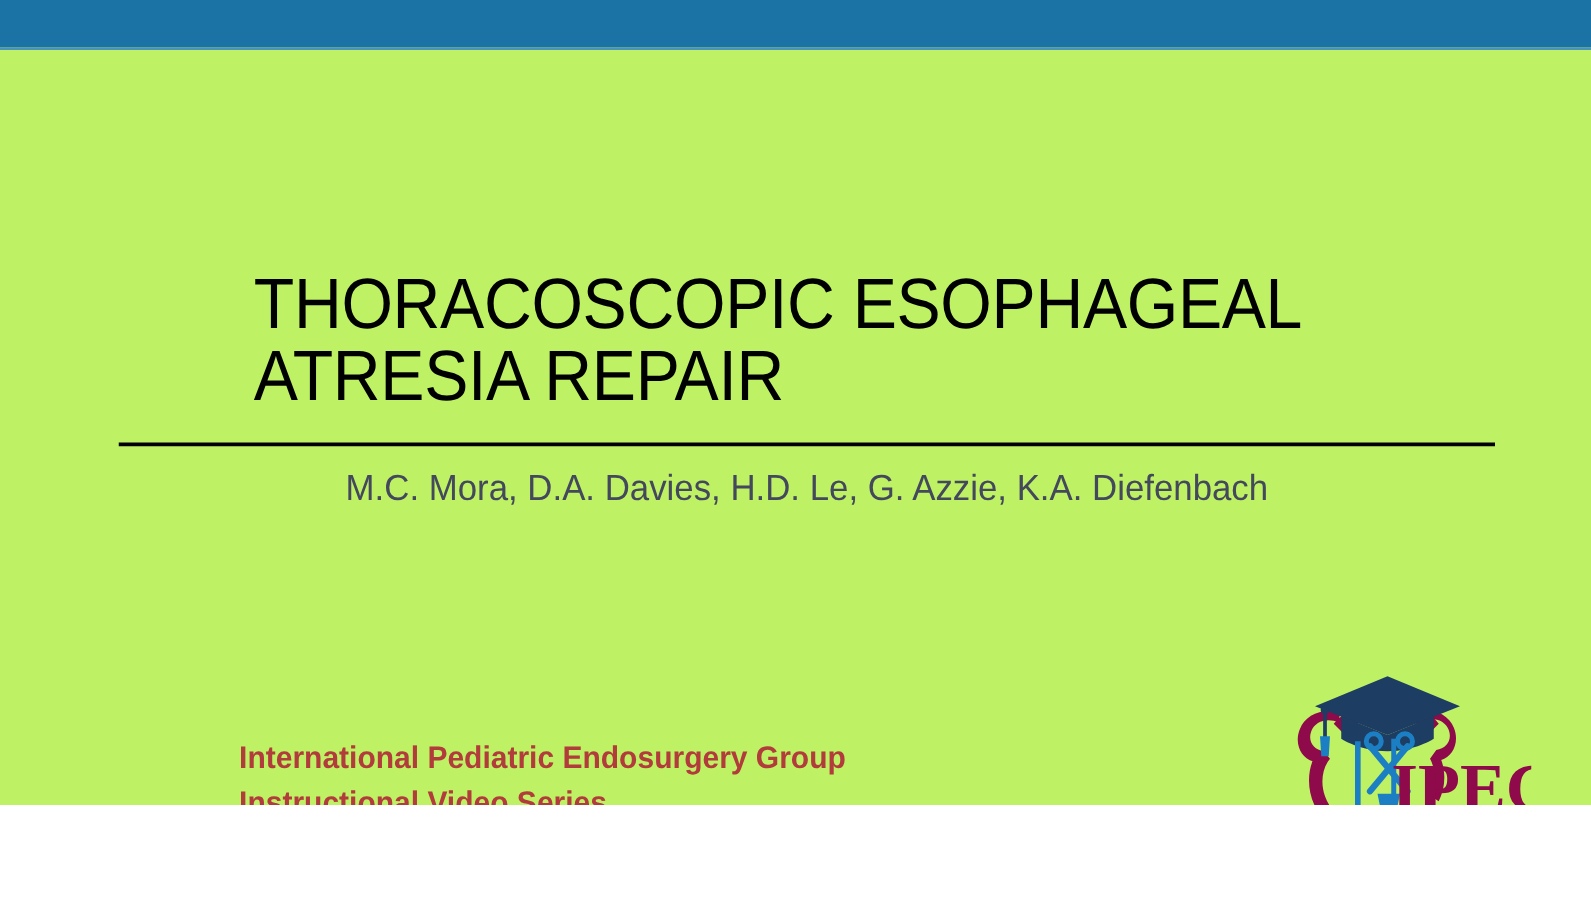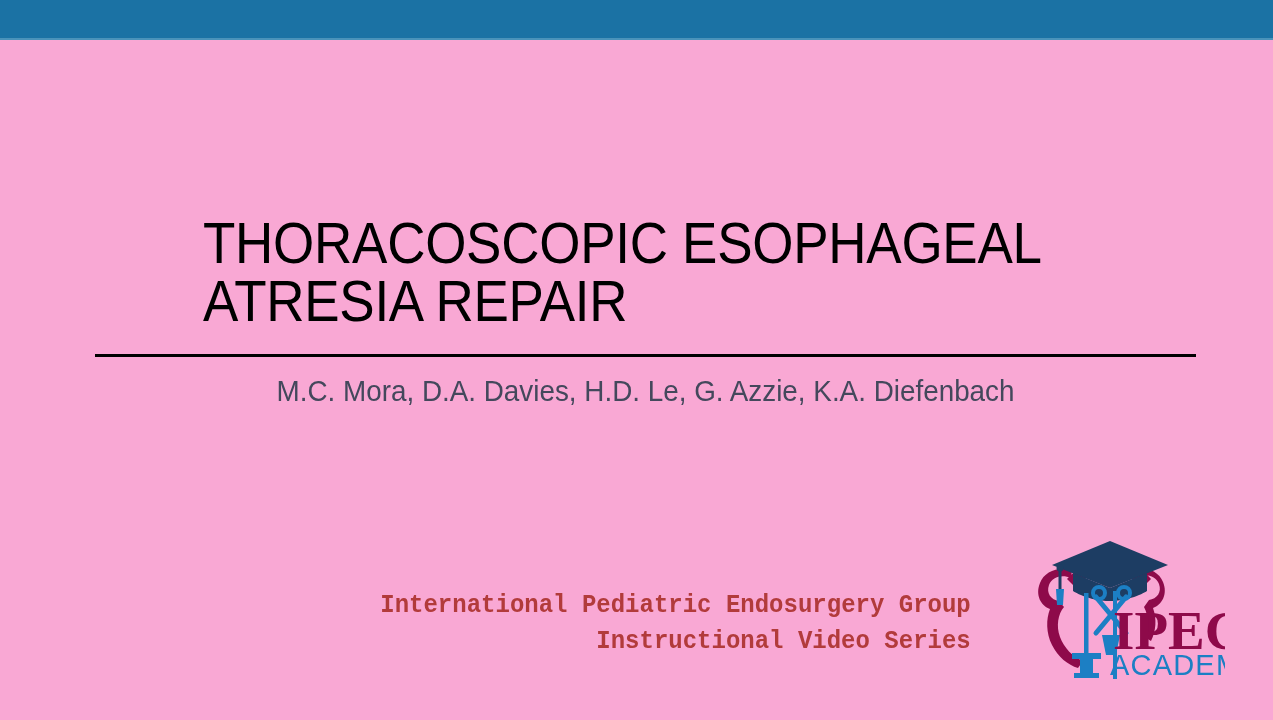--- a/index.html
+++ b/index.html
@@ -7,22 +7,22 @@
     margin: 0;
     padding: 0;
     background: #ffffff;
   }
   body {
     font-family: "Liberation Sans", "DejaVu Sans", sans-serif;
   }
   #slide {
     position: relative;
     width: 1273px;
-    height: 720px;
-    background: #f9a8d4;
+    height: 644px;
+    background: #bef264;
     overflow: hidden;
   }
 
   
   #top-bar {
     position: absolute;
     left: 0;
     top: 0;
     width: 1273px;
     height: 38px;
@@ -80,22 +80,21 @@
     transform: scaleX(0.96);
     transform-origin: center top;
   }
 
   
   #org-block {
     position: absolute;
     left: 175px;
     top: 588px;
     width: 812px;
-    text-align: right;
-    font-family: Liberation Mono, monospace;
+    text-align: left;
   }
   .org-line {
     font-weight: bold;
     font-size: 25px;
     line-height: 36px;
     color: #b23b3b;
     transform: scaleX(0.96);
     transform-origin: center top;
   }
 

